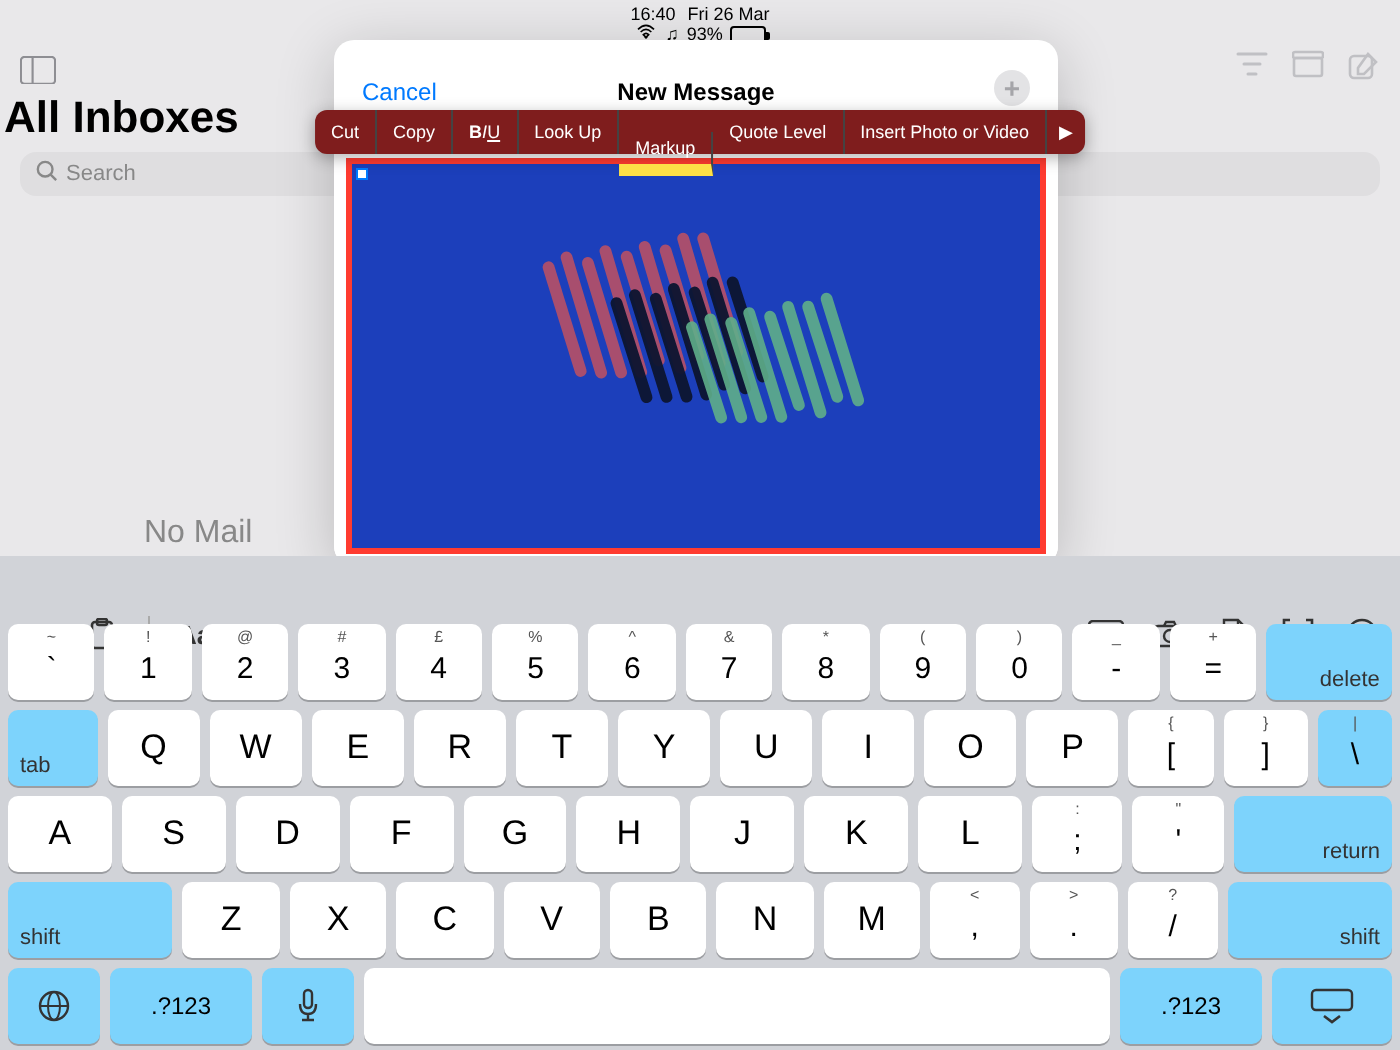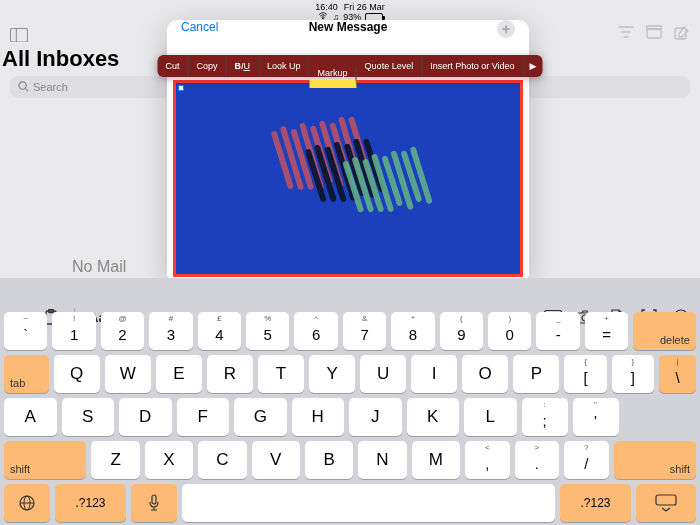--- a/index.html
+++ b/index.html
@@ -19,21 +19,21 @@
   
   .title-row { padding: 0 12px 4px 2px; display:flex; align-items:center;text-align:right; }
   .title-row h1 { font-size: 22px; font-weight: 700; }
   
   .search-bar { margin: 0 10px; background: #dfdee0; border-radius: 8px; height: 22px; display: flex; align-items: center; padding: 0 8px; font-size: 11px; color: #888; gap:4px;}
   
   .no-mail { position: absolute; left: 72px; top: 258px; font-size: 16px; color: #888; }
   
   
   .modal { position: absolute; left: 167px; top: 20px; width: 362px; height: 263px; background: #fff; border-radius: 10px; box-shadow: 0 6px 30px rgba(0,0,0,0.2); overflow:hidden; display:flex; flex-direction:column;}
-  .modal-header { height: 46px; display: flex; align-items: flex-start; justify-content: space-between; padding: 0 14px; font-size: 12px; }
+  .modal-header { height: 46px; display: flex; align-items: flex-end; justify-content: space-between; padding: 0 14px; font-size: 12px; }
   .modal-cancel { color: #007aff; }
   .modal-title { font-weight: 600; position:absolute; left:50%; transform:translateX(-50%);}
   .modal-plus { width:18px; height:18px; border-radius:50%; background:#e3e3e5; color:#a5a5a9; display:flex; align-items:center; justify-content:center; font-size:14px; font-weight:600;}
   
   .popover-bar { position:absolute; top:55px; left:50%; transform:translateX(-50%); height: 22px; background: #7f1d1d; border-radius: 6px; display: flex; align-items: center; color: #fff; font-size: 9px; z-index:5; box-shadow:0 2px 8px rgba(0,0,0,0.3);}
   .popover-bar .item { padding: 0 8px; border-right: 1px solid #444; height:100%; display:flex; align-items:center; white-space:nowrap; cursor:pointer;}
   .popover-bar .item:last-child { border-right:none; }
   .popover-bar .arrow { padding: 0 6px; height:100%; display:flex; align-items:center;}
   .popover-bar .biu { font-weight:700; }
   .popover-bar .biu .i { font-style:italic; font-weight:400;}
@@ -47,21 +47,21 @@
   .keyboard { position: absolute; left: 0; bottom: 0; width: 700px; height: 247px; background: #d1d3d8; }
   .kb-toolbar { height: 30px; display: flex; align-items: center; padding: 0 10px; justify-content: space-between; }
   .kb-toolbar-left, .kb-toolbar-right { display: flex; gap: 14px; align-items: center; color: #333; margin-top: 48px; }
   .kb-icon { width: 18px; height: 18px; display:flex; align-items:center; justify-content:center;}
   .aa-btn { font-size: 13px; font-weight:600;}
   .divider { width:1px; height:18px; background:#aaa;}
   
   .key-rows { padding: 4px 4px 4px 4px; display:flex; flex-direction:column; gap:5px;}
   .krow { display: flex; gap: 5px; }
   .key { background: #fff; border-radius: 5px; box-shadow: 0 1px 0 rgba(0,0,0,0.25); display: flex; flex-direction: column; align-items: center; justify-content: center; height: 38px; position: relative; color:#000; cursor:pointer;}
-  .key.special { background: #fdba74; }
+  .key.special { background: #7dd3fc; }
   .key .sup { font-size: 8px; color: #555; position: absolute; top: 2px; }
   .key .main { font-size: 15px; margin-top: 6px;}
   .key.letter .main { font-size: 17px; margin-top:0;}
   .key.single-label { align-items:flex-start; justify-content:flex-end; padding-left:6px; padding-bottom:4px; font-size:11px; color:#333;}
   .key.single-label-r { align-items:flex-end; justify-content:flex-end; padding-right:6px; padding-bottom:4px; font-size:11px; color:#333;}
   
   .wnum { width: 46px; }
   .wdel { width: 66px; }
   .wtab { width: 48px; }
   .wletter { width: 50px; }
@@ -182,21 +182,21 @@
 
 <div class="popover-bar">
   <span class="item">Cut</span>
   <span class="item">Copy</span>
   <span class="item biu">
       <span>B</span>
       <span class="i">I</span>
       <span class="u">U</span>
     </span>
   <span class="item">Look Up</span>
-  <span class="item" style="border-bottom:8px solid #fde047; margin-bottom:-2px;margin-top:20px;">Markup</span>
+  <span class="item" style="border-bottom:6px solid #fde047; margin-bottom:-2px;margin-top:20px;">Markup</span>
   <span class="item">Quote Level</span>
   <span class="item">Insert Photo or Video</span>
   <span class="arrow">▶</span>
 </div>
 
 <div class="keyboard">
   <div class="kb-toolbar">
     <div class="kb-toolbar-left">
       <span class="kb-icon">
           <svg width="16" height="14" viewBox="0 0 16 14">
@@ -380,20 +380,21 @@
           <span class="main">L</span>
         </div>
         <div class="key wbrk">
           <span class="sup">:</span>
           <span class="main">;</span>
         </div>
         <div class="key wbrk">
           <span class="sup">"</span>
           <span class="main">'</span>
         </div>
+        <div class="key special wret single-label-r">return</div>
       </div>
 
     <div class="krow" id="row4">
         <div class="key special wshift single-label">shift</div>
         <div class="key letter wletter3">
           <span class="main">Z</span>
         </div>
         <div class="key letter wletter3">
           <span class="main">X</span>
         </div>

